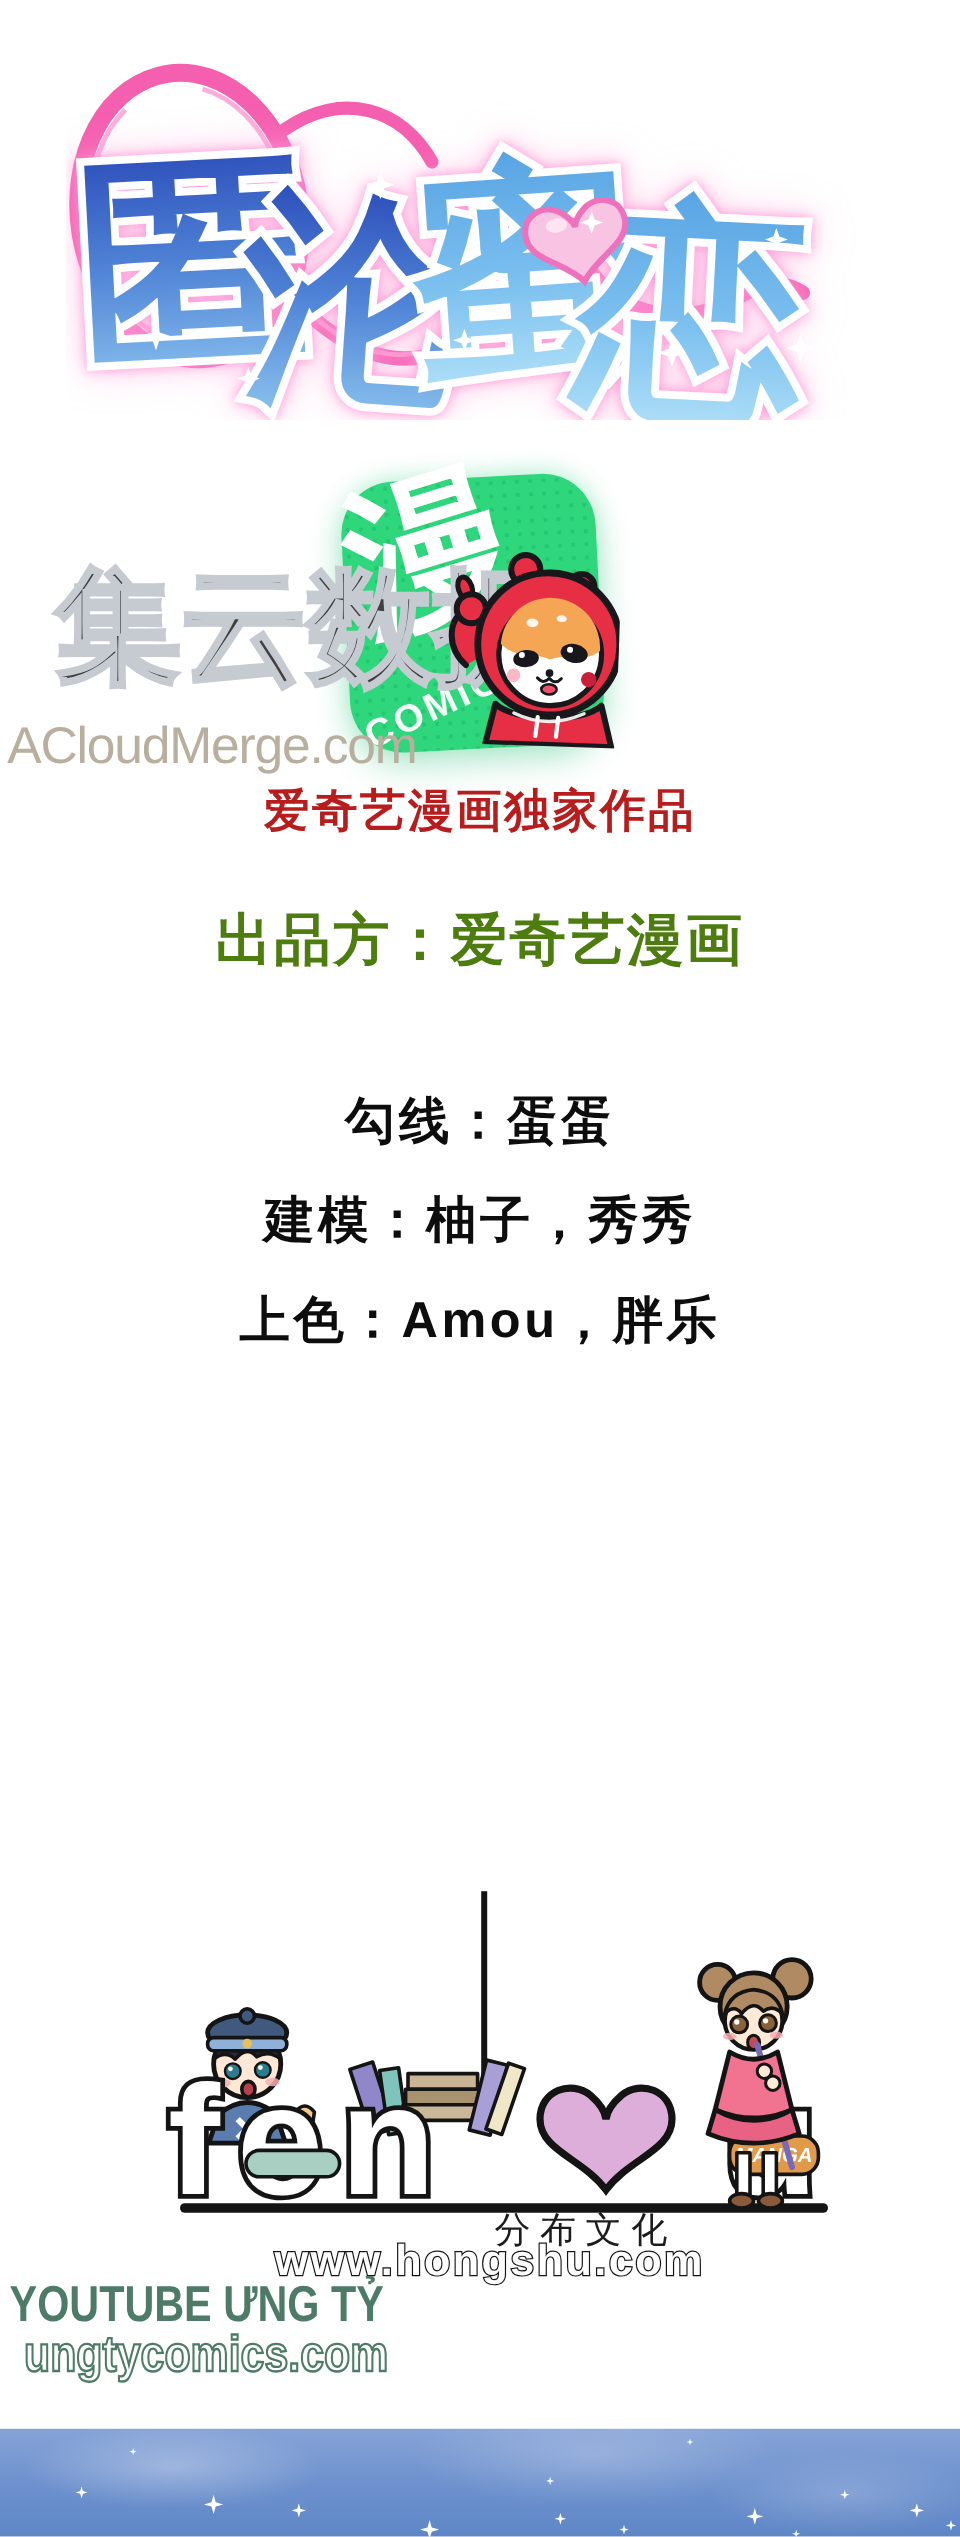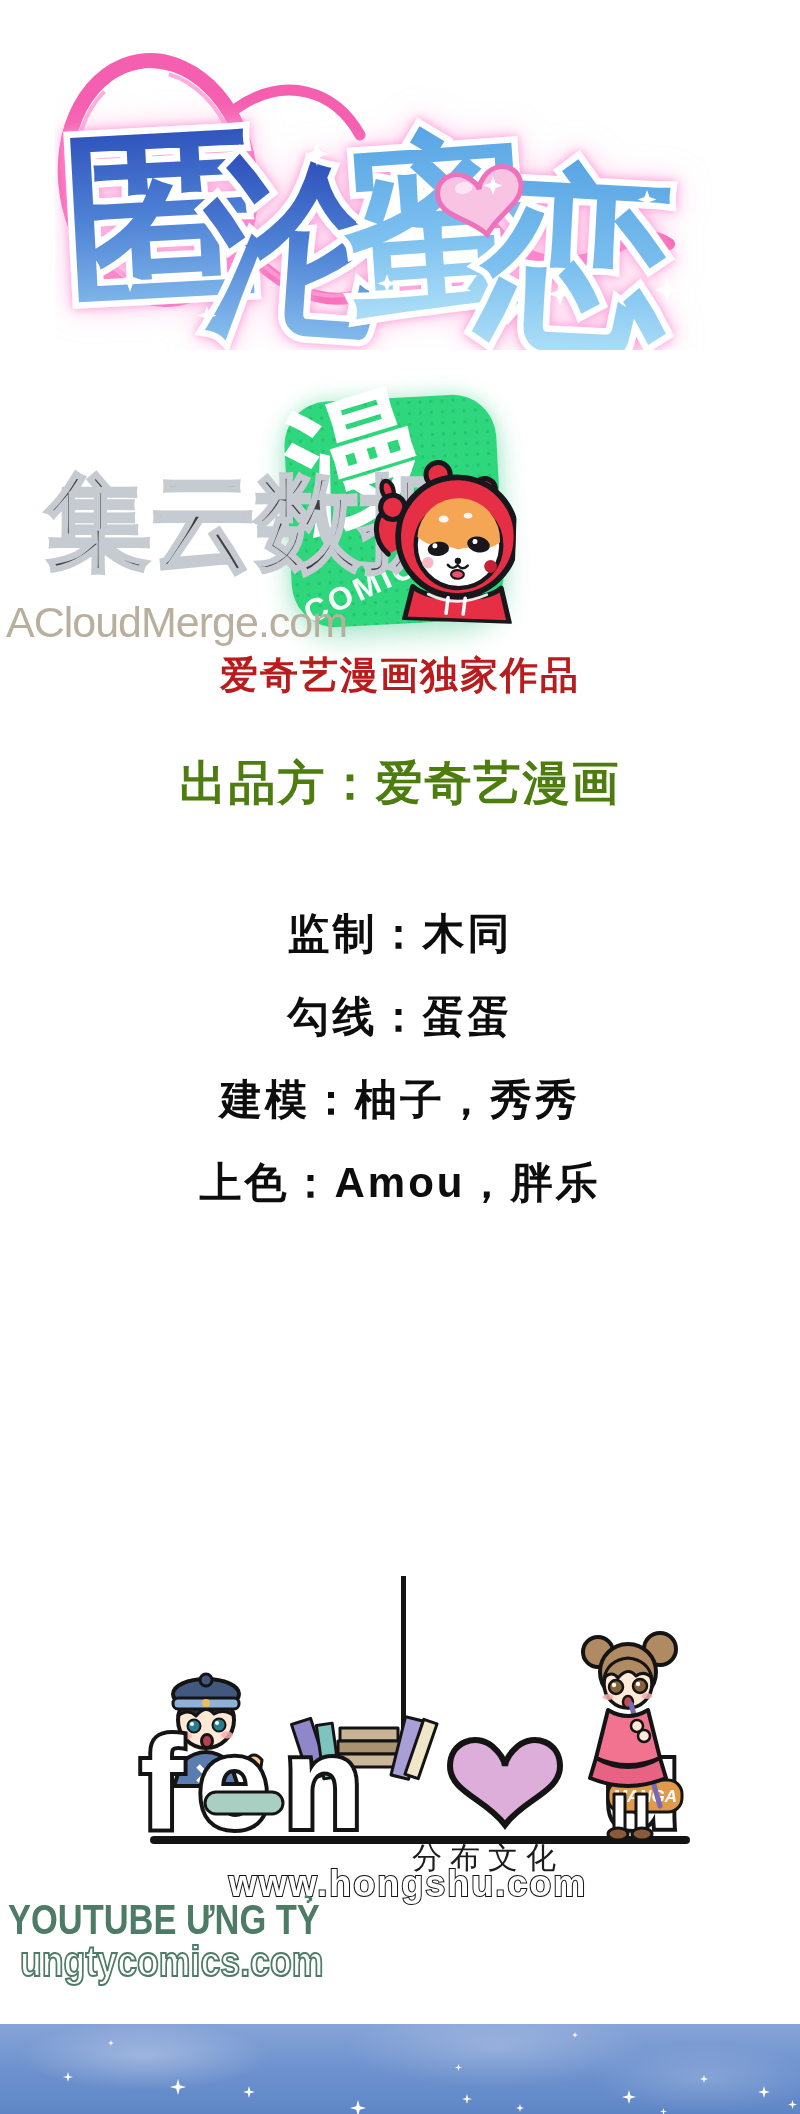--- a/index.html
+++ b/index.html
@@ -188,21 +188,20 @@
     </svg>
   </div>
 
   <div class="wm-cn">集云数据</div>
   <div class="wm-en">ACloudMerge.com</div>
 
   <div class="exclusive-line">爱奇艺漫画独家作品</div>
   <div class="producer-line">出品方：爱奇艺漫画</div>
 
   <div class="credits">
-    <div class="credit-line">监制：木同</div>
     <div class="credit-line">勾线：蛋蛋</div>
     <div class="credit-line">建模：柚子，秀秀</div>
     <div class="credit-line">上色：Amou，胖乐</div>
   </div>
 
   <div class="studio-wrap">
     <svg width="800" height="340" viewBox="0 0 800 340">
 
       <rect x="401" y="6" width="5" height="196" fill="#141414"></rect>
 

